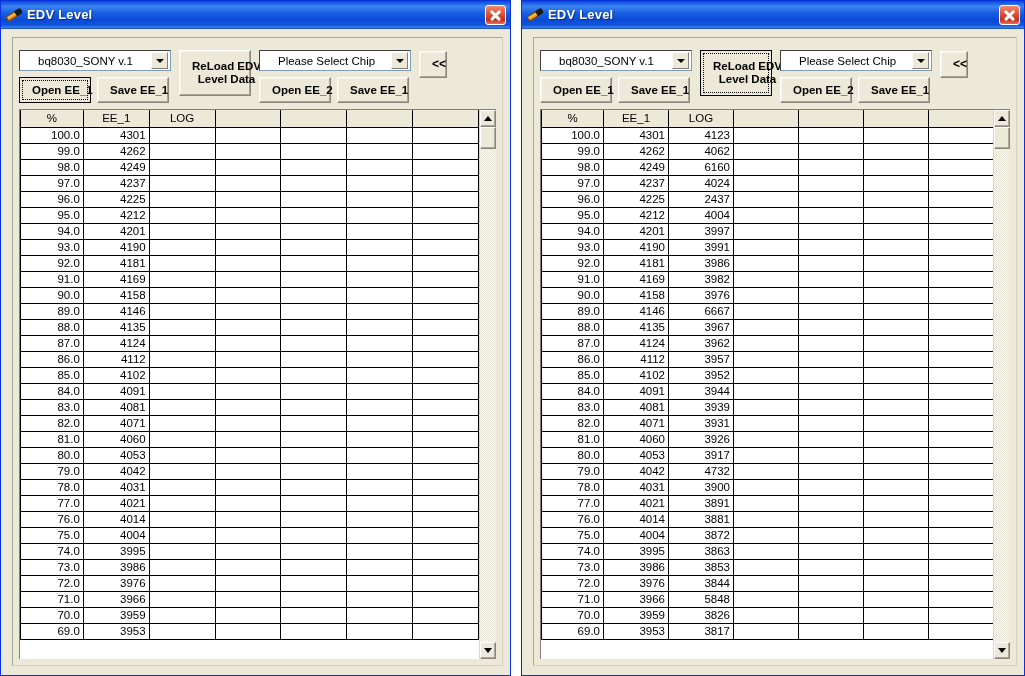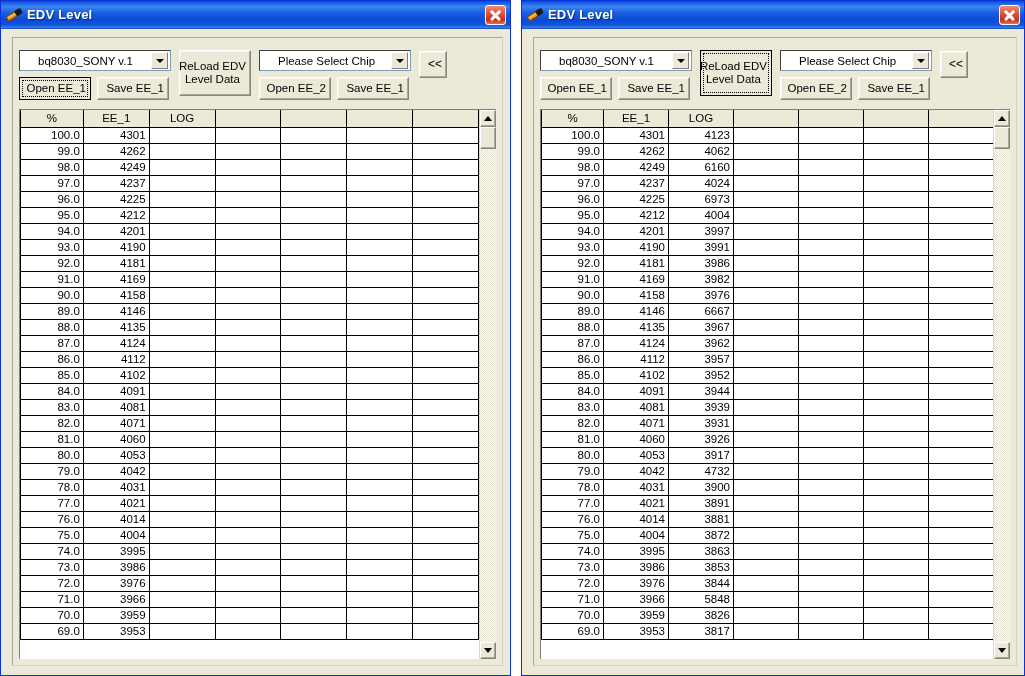--- a/index.html
+++ b/index.html
@@ -191,25 +191,26 @@
     background: #ece9d8;
     border: 1px solid;
     border-color: #ffffff #8a867d #8a867d #ffffff;
     box-shadow: inset -1px -1px 0 #aca899, inset 1px 1px 0 #f5f4ec;
     box-sizing: border-box;
     font-size: 11.5px;
     font-family: "Liberation Sans", sans-serif;
     color: #000000;
     display: flex;
     align-items: center;
-    justify-content: flex-end;
+    justify-content: flex-start;
     text-align: center;
     line-height: 1.1;
     white-space: nowrap;
-    padding: 4px;
+    padding: 12px;
+    font-weight: bold;
   }
   .btn.focused {
     border: 1px solid #000000;
     box-shadow: none;
     position: relative;
   }
   .btn.focused .focus-ring {
     position: absolute;
     left: 2px; right: 2px; top: 2px; bottom: 2px;
     border: 1px dotted #000000;
@@ -833,21 +834,21 @@
                       <td>4237</td>
                       <td>4024</td>
                       <td></td>
                       <td></td>
                       <td></td>
                       <td></td>
                     </tr>
                     <tr>
                       <td>96.0</td>
                       <td>4225</td>
-                      <td>6973</td>
+                      <td>2437</td>
                       <td></td>
                       <td></td>
                       <td></td>
                       <td></td>
                     </tr>
                     <tr>
                       <td>95.0</td>
                       <td>4212</td>
                       <td>4004</td>
                       <td></td>

